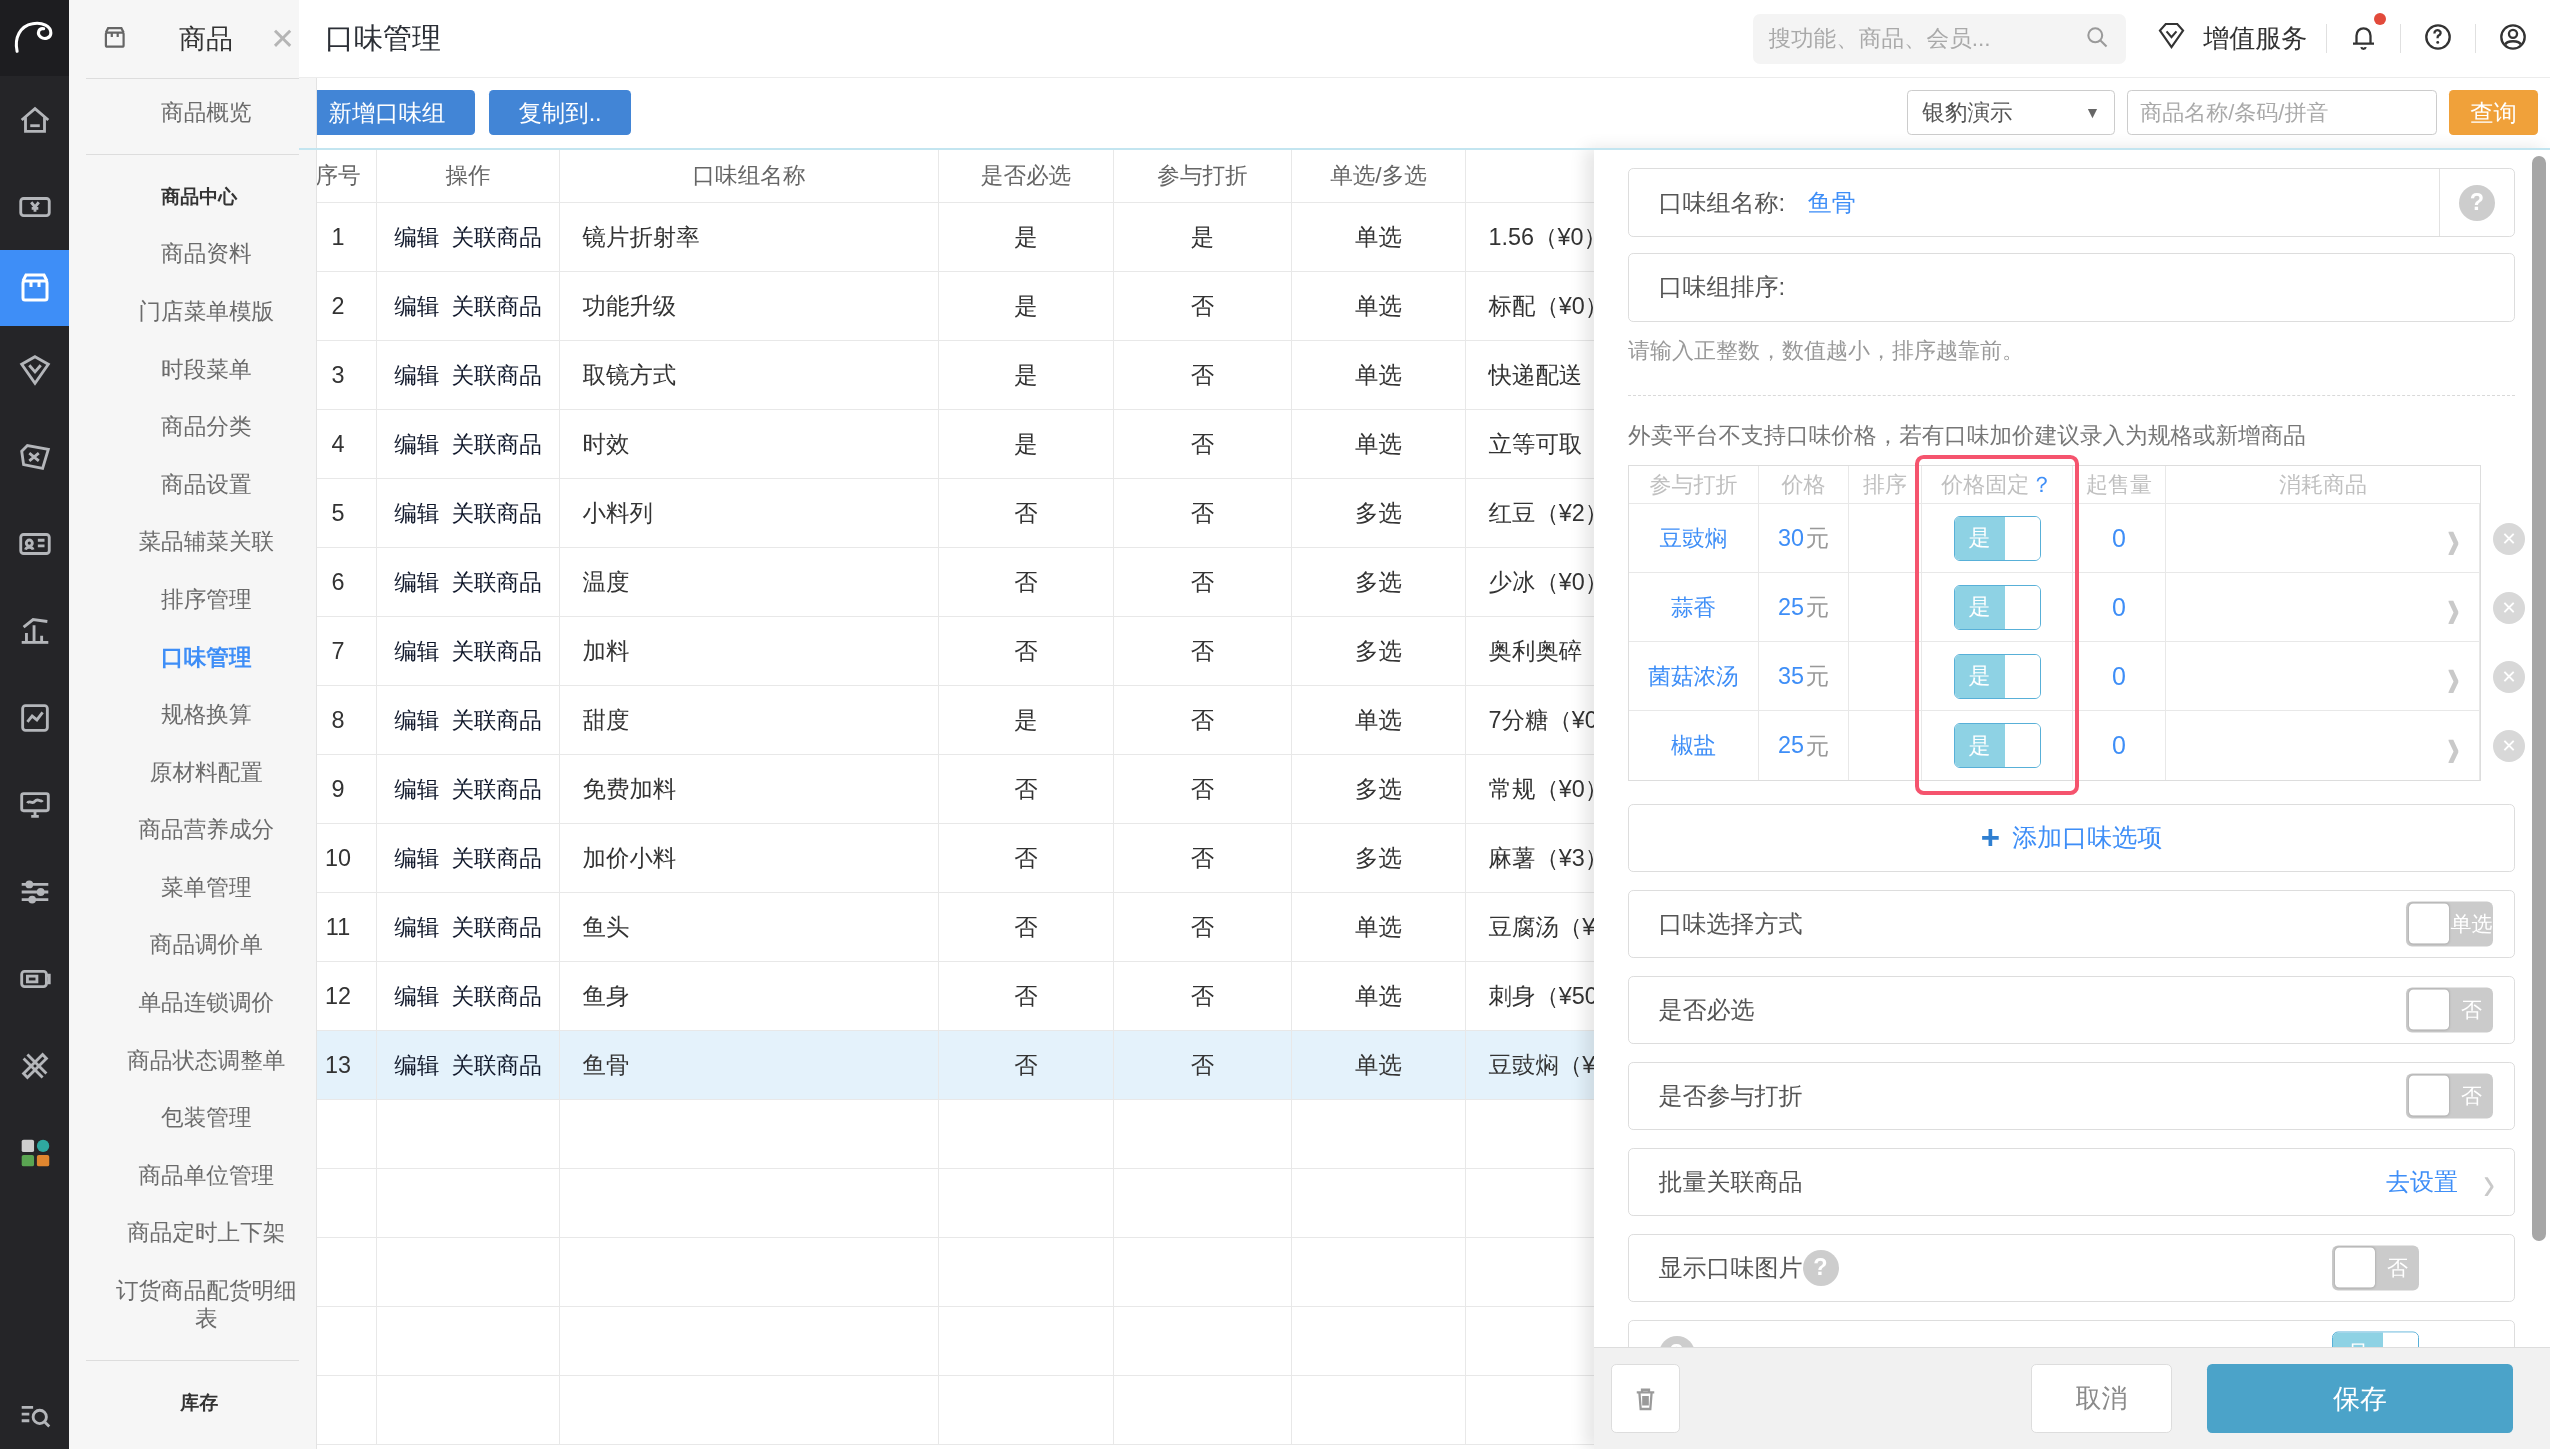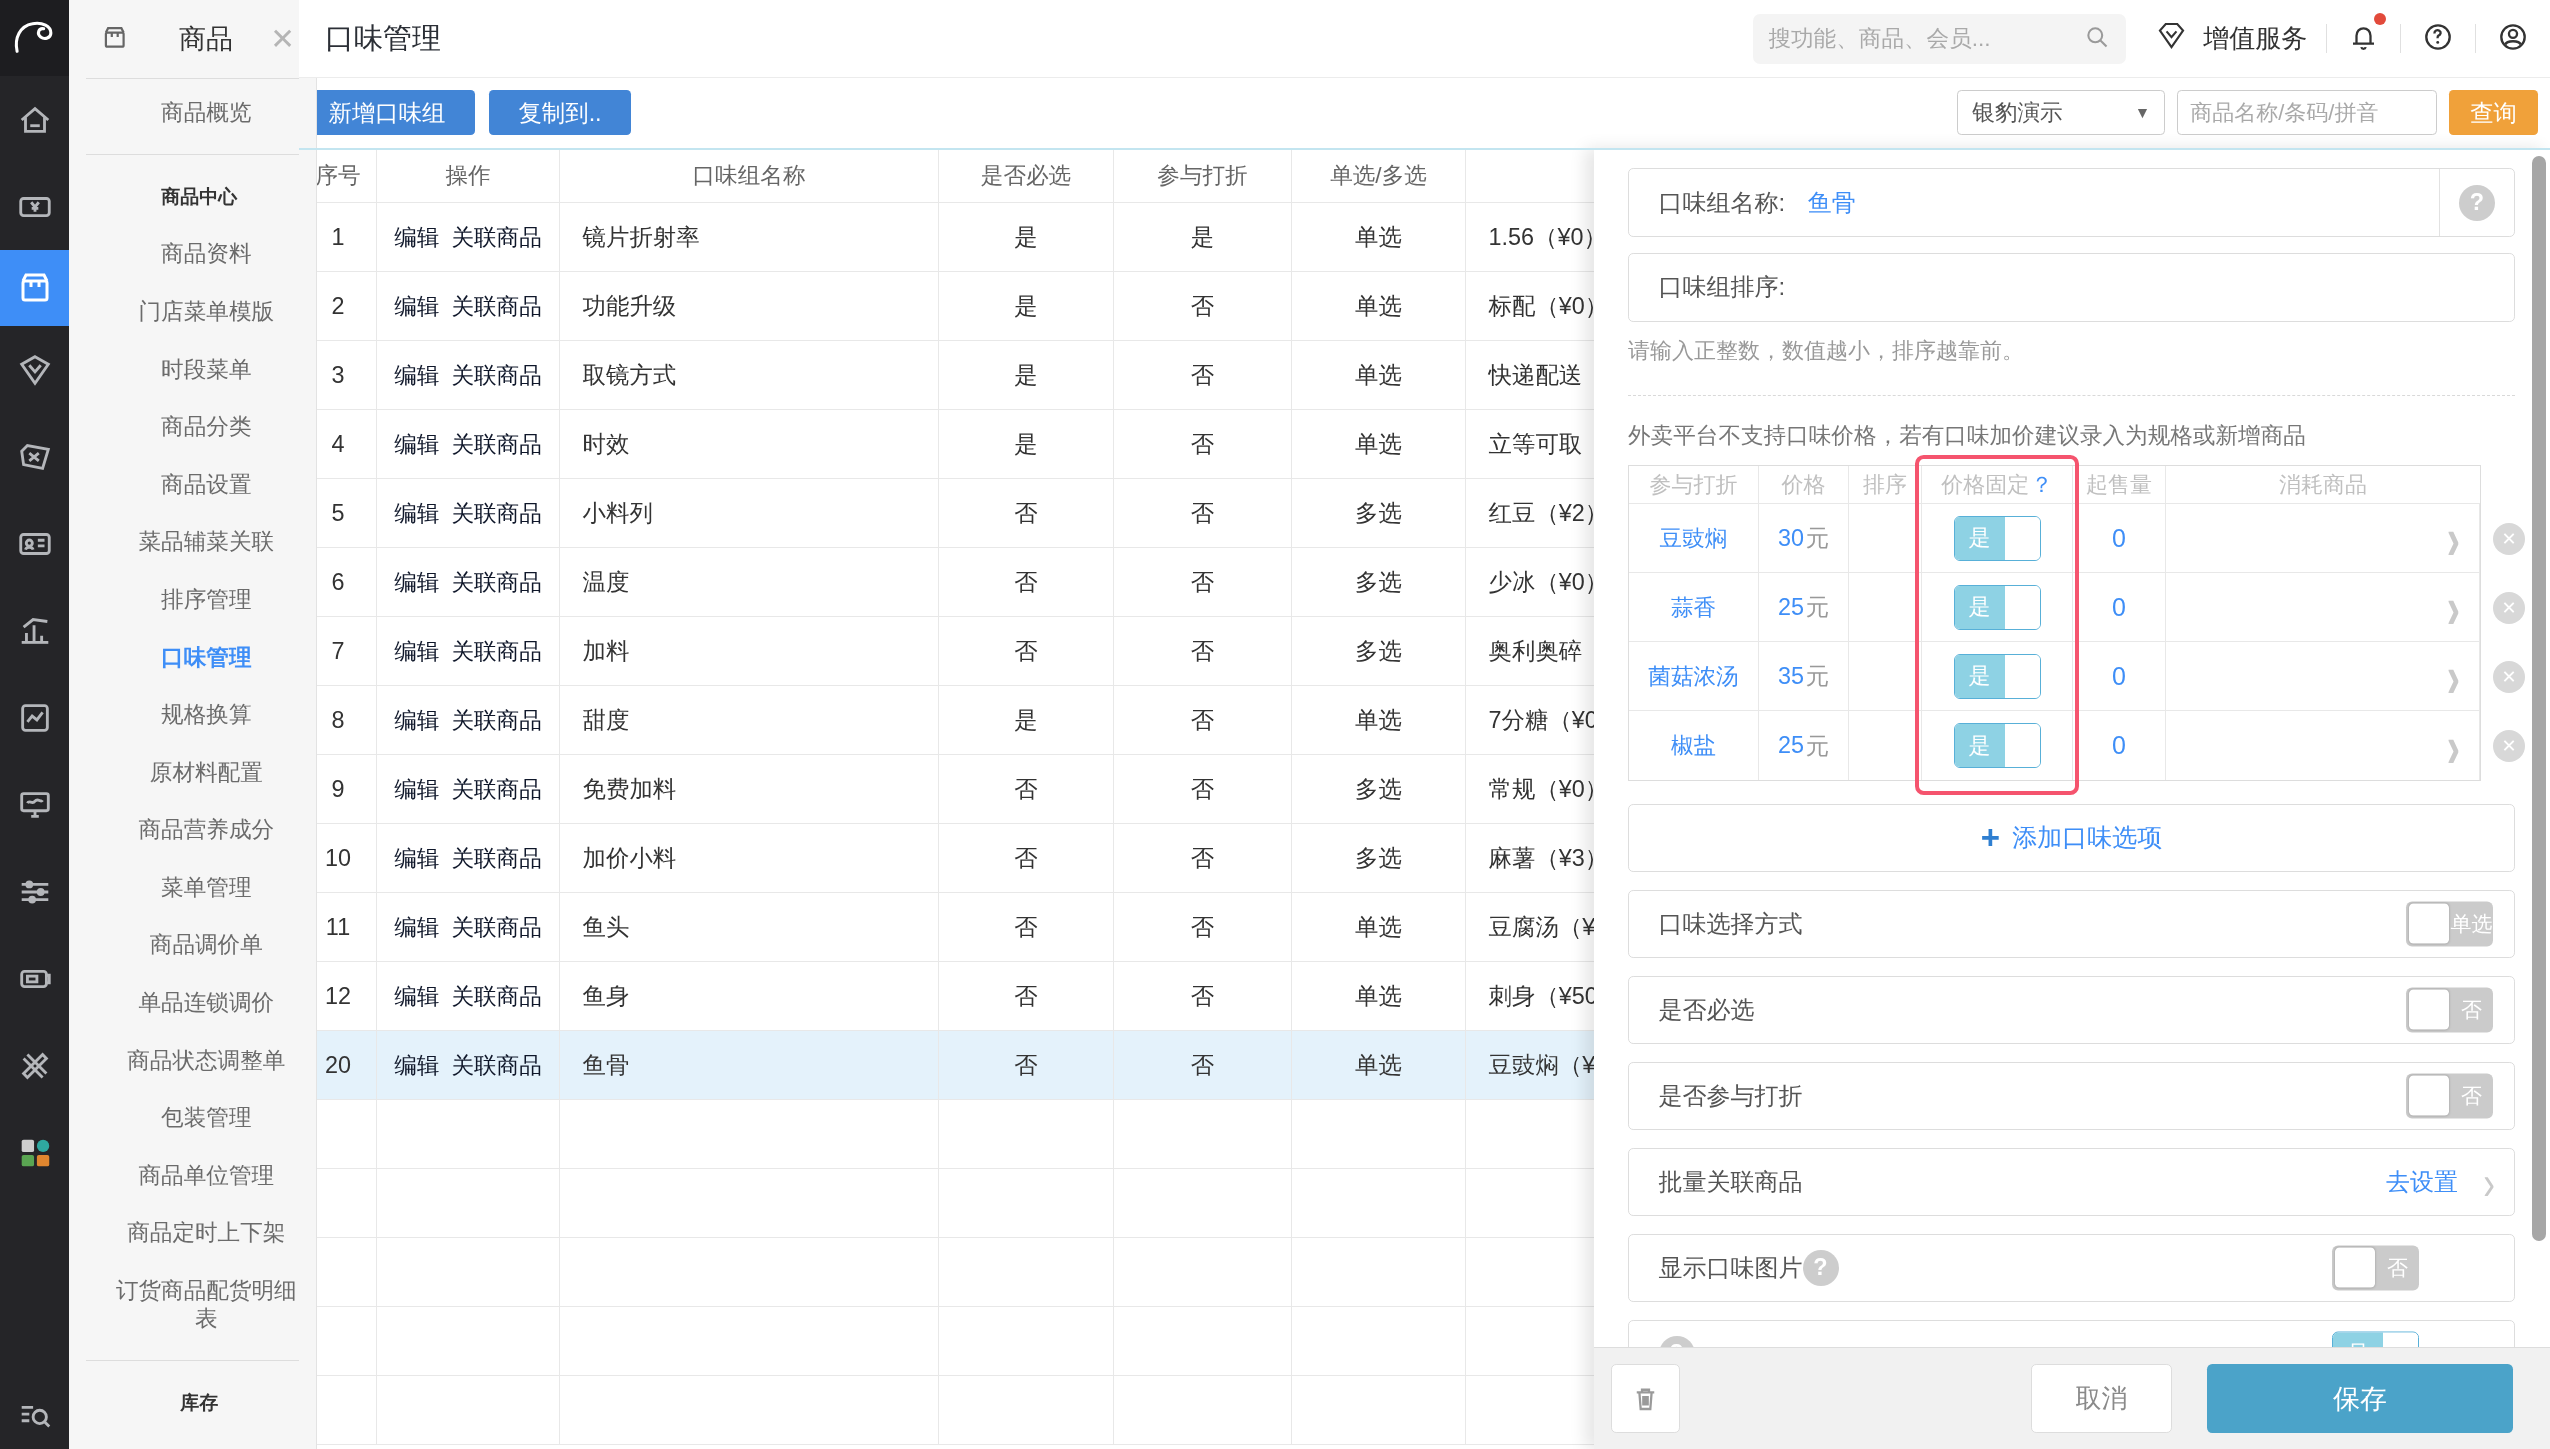--- a/index.html
+++ b/index.html
@@ -43,21 +43,21 @@
 
   
   .main { position:absolute; left:299px; top:78px; width:2251px; height:1372px; background:#fff; }
   .toolbar { position:absolute; left:0; top:0; width:100%; height:69px; display:flex; align-items:center; }
   .btn-blue { height:45px; padding:0 29.5px; background:#4285d6; color:#fff; font-size:23.4px; border:none; border-radius:4.3px;
       margin-right:14px; display:flex; align-items:center; }
   .toolbar-right { margin-left:auto; display:flex; align-items:center; margin-right:12px; }
   .store-select { width:208px; height:45px; border:0.9px solid #ccc; border-radius:4.3px; display:flex; align-items:center;
       padding:0 14px; font-size:22.6px; color:#555; margin-right:12px; }
   .store-select .caret { margin-left:auto; font-size:15.6px; color:#666; }
-  .prod-search { width:260px; height:45px; border:0.9px solid #ccc; border-radius:4.3px; font-size:22px; padding:0 12px; color:#666;
+  .prod-search { width:310px; height:45px; border:0.9px solid #ccc; border-radius:4.3px; font-size:22px; padding:0 12px; color:#666;
       outline:none; margin-right:12px; font-family:"Liberation Sans","DejaVu Sans",sans-serif; }
   .prod-search::placeholder { color:#a9a9a9; }
   .btn-query { height:45px; padding:0 21px; background:#f0a13a; color:#fff; font-size:23.4px; border:none; border-radius:4.3px; }
 
   
   .topline { position:absolute; left:299px; top:148px; width:2251px; height:1.7px; background:#c3e5f0; z-index:31; }
   .ftable { position:absolute; left:0; top:71px; width:1389px; }
   .frow { display:grid; grid-template-columns:78px 183px 379px 175px 178px 174px 217px; }
   .fcell { border-right:0.9px solid #e8e8e8; border-bottom:0.9px solid #e8e8e8; display:flex; align-items:center; justify-content:center;
       font-size:23.4px; color:#333; overflow:hidden; white-space:nowrap; }
@@ -529,21 +529,21 @@
                 <a class="lnk">关联商品</a>
               </div>
             </div>
             <div class="fcell left">鱼身</div>
             <div class="fcell">否</div>
             <div class="fcell">否</div>
             <div class="fcell">单选</div>
             <div class="fcell left">刺身（¥50</div>
           </div>
           <div class="frow sel">
-            <div class="fcell">20</div>
+            <div class="fcell">13</div>
             <div class="fcell">
               <div class="ops">
                 <a class="lnk">编辑</a>
                 <a class="lnk">关联商品</a>
               </div>
             </div>
             <div class="fcell left">鱼骨</div>
             <div class="fcell">否</div>
             <div class="fcell">否</div>
             <div class="fcell">单选</div>

